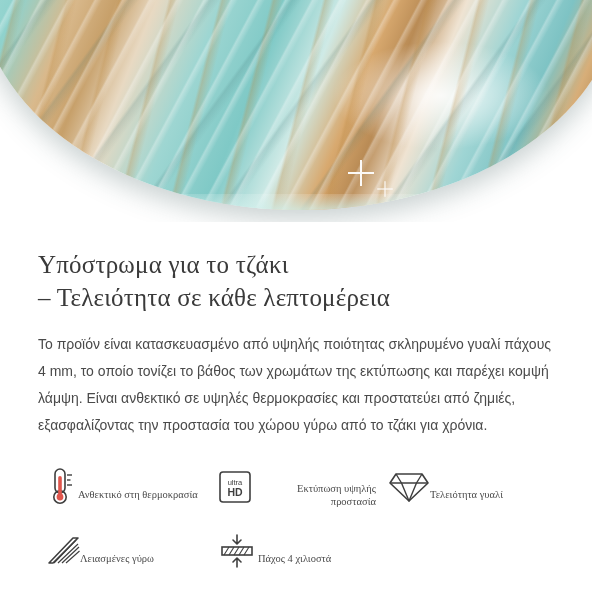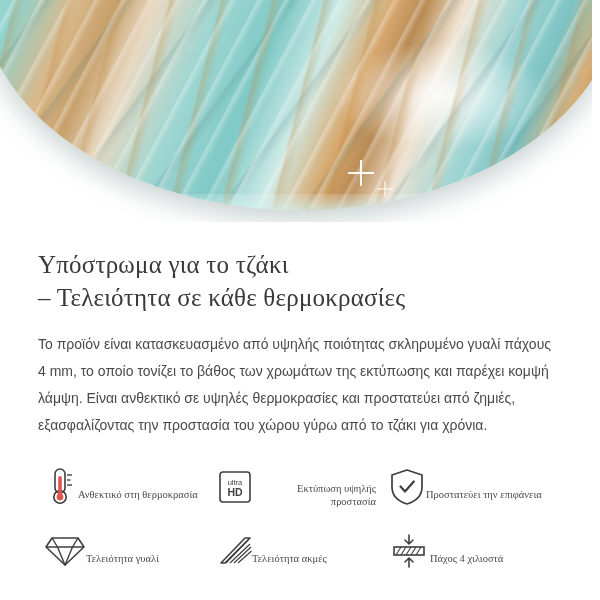--- a/index.html
+++ b/index.html
@@ -179,21 +179,21 @@
       <div class="hero-glass-edge"></div>
     </div>
     <div class="sparkle s1"></div>
     <div class="sparkle s2"></div>
   </div>
 
   <div class="content">
 
     <h1 class="headline">
       <span>Υπόστρωμα για το τζάκι</span>
-      <span class="line2">– Τελειότητα σε κάθε θερμοκρασίες</span>
+      <span class="line2">– Τελειότητα σε κάθε λεπτομέρεια</span>
     </h1>
 
     <p class="body-text">Το προϊόν είναι κατασκευασμένο από υψηλής ποιότητας σκληρυμένο γυαλί πάχους 4 mm, το οποίο τονίζει το βάθος των χρωμάτων της εκτύπωσης και παρέχει κομψή λάμψη. Είναι ανθεκτικό σε υψηλές θερμοκρασίες και προστατεύει από ζημιές, εξασφαλίζοντας την προστασία του χώρου γύρω από το τζάκι για χρόνια.</p>
 
     <div class="features">
 
       <div class="feature">
         <div class="icon">
           <svg width="34" height="42" viewBox="0 0 34 42">
             <rect x="11" y="3" width="10" height="24" rx="5" fill="none" stroke="#3f3f3f" stroke-width="1.6"></rect>
@@ -212,29 +212,20 @@
         <div class="icon">
           <svg width="38" height="36" viewBox="0 0 38 36">
             <rect x="4" y="3" width="30" height="30" rx="3" fill="none" stroke="#3f3f3f" stroke-width="1.6"></rect>
             <text x="19" y="16" font-family="Liberation Sans, sans-serif" font-size="7.5" text-anchor="middle" fill="#3f3f3f">ultra</text>
             <text x="19" y="27" font-family="Liberation Sans, sans-serif" font-size="10.5" font-weight="bold" text-anchor="middle" fill="#3f3f3f">HD</text>
           </svg>
         </div>
         <div class="caption">Εκτύπωση υψηλής προστασία</div>
       </div>
 
-      <div class="feature">
-        <div class="icon">
-          <svg width="38" height="40" viewBox="0 0 38 40">
-            <path d="M19 3 L34 8 V20 C34 29 27 34.5 19 37 C11 34.5 4 29 4 20 V8 Z" fill="none" stroke="#3f3f3f" stroke-width="1.7" stroke-linejoin="round"></path>
-            <path d="M12.5 19.5 L17 24.5 L25.8 14.5" fill="none" stroke="#3f3f3f" stroke-width="2.2" stroke-linecap="round" stroke-linejoin="round"></path>
-          </svg>
-        </div>
-        <div class="caption">Προστατεύει την επιφάνεια</div>
-      </div>
 
       <div class="feature">
         <div class="icon">
           <svg width="42" height="36" viewBox="0 0 42 36">
             <path d="M8 5 H34 L40 14 L21 32 L2 14 Z" fill="none" stroke="#3f3f3f" stroke-width="1.6" stroke-linejoin="round"></path>
             <path d="M2 14 H40" stroke="#3f3f3f" stroke-width="1.4"></path>
             <path d="M8 5 L13.5 14 L21 32 L28.5 14 L34 5" fill="none" stroke="#3f3f3f" stroke-width="1.4" stroke-linejoin="round"></path>
           </svg>
         </div>
         <div class="caption">Τελειότητα γυαλί</div>
@@ -243,21 +234,21 @@
       <div class="feature">
         <div class="icon">
           <svg width="36" height="34" viewBox="0 0 36 34">
             <path d="M5 29 L29 4 H34 L9 29 Z" fill="none" stroke="#3f3f3f" stroke-width="1.6" stroke-linejoin="round"></path>
             <path d="M10 29 L32 6" stroke="#3f3f3f" stroke-width="1.2"></path>
             <path d="M14 29 L34 10" stroke="#3f3f3f" stroke-width="1.2"></path>
             <path d="M18 29 L35 13" stroke="#3f3f3f" stroke-width="1.2"></path>
             <path d="M22 29 L35.5 17" stroke="#3f3f3f" stroke-width="1.2"></path>
           </svg>
         </div>
-        <div class="caption">Τελειότητα ακμές</div>
+        <div class="caption">Λειασμένες γύρω</div>
       </div>
 
       <div class="feature">
         <div class="icon">
           <svg width="42" height="38" viewBox="0 0 42 38">
             <path d="M21 3 V11 M17 8 L21 12 L25 8" fill="none" stroke="#3f3f3f" stroke-width="1.6" stroke-linecap="round" stroke-linejoin="round"></path>
             <rect x="6" y="15" width="30" height="8" fill="none" stroke="#3f3f3f" stroke-width="1.6"></rect>
             <path d="M8 23 L13 15 M13 23 L18 15 M18 23 L23 15 M23 23 L28 15 M28 23 L33 15" stroke="#3f3f3f" stroke-width="1.1"></path>
             <path d="M21 35 V27 M17 30 L21 26 L25 30" fill="none" stroke="#3f3f3f" stroke-width="1.6" stroke-linecap="round" stroke-linejoin="round"></path>
           </svg>

